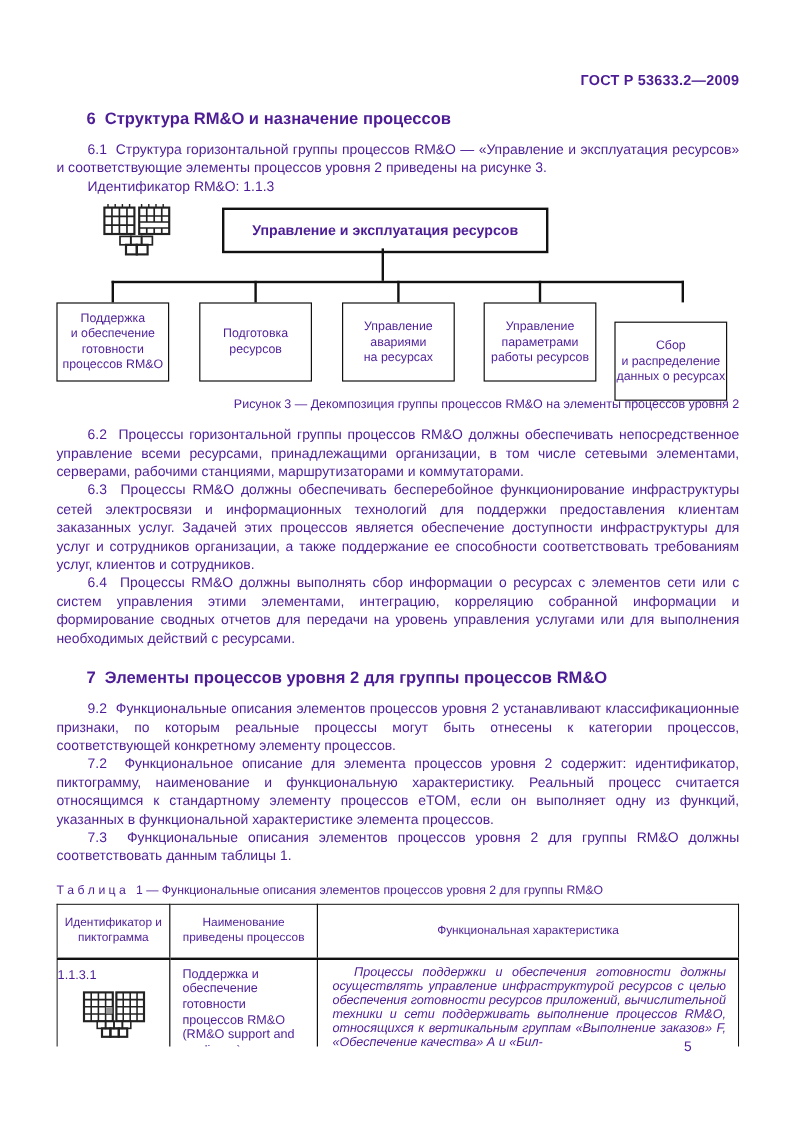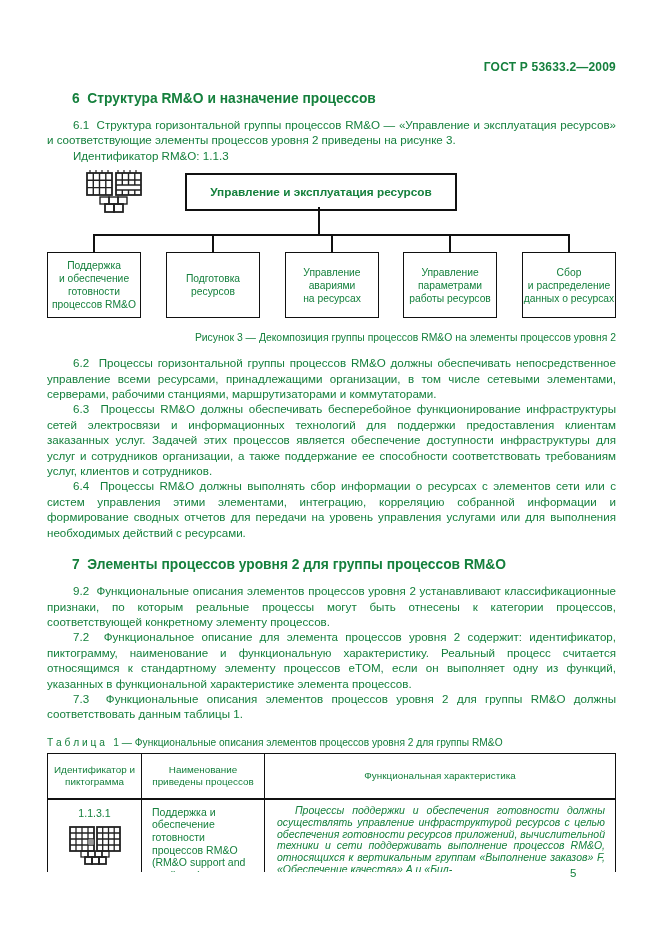--- a/index.html
+++ b/index.html
@@ -1,21 +1,21 @@
 <!DOCTYPE html>
 <html lang="ru"><head>
 <meta charset="utf-8">
 <style>
   html,body{margin:0;padding:0;background:#e8e8e8;}
   .page{
     position:relative;
     width:661px;height:936px;
     background:#ffffff;
     font-family:"Liberation Sans","DejaVu Sans",sans-serif;
-    color:#15803d;
+    color:#4c1d95;
     overflow:hidden;
     box-sizing:border-box;
   }
   .content{position:absolute;left:47px;top:0;width:569px;}
   .doc-header{
     padding-top:60px;
     text-align:right;
     font-weight:bold;
     font-size:12px;
     letter-spacing:.2px;
@@ -81,21 +81,21 @@
   table.t1 th:first-child{border-left:1.6px solid #111;}
   table.t1 th:last-child{border-right:1.6px solid #111;}
   table.t1 td{
     border-left:1px solid #111;border-right:1px solid #111;
     border-bottom:none;
     vertical-align:top;padding:0;
   }
   table.t1 td:first-child{border-left:1.6px solid #111;}
   table.t1 td:last-child{border-right:1.6px solid #111;}
   .cell-id{
-    text-align:center;font-size:10.6px;padding-top:7px;
+    font-size:10.6px;padding-top:7px;
   }
   .cell-picto{text-align:center;margin-top:6px;}
   .cell-name{
     font-size:10.5px;line-height:12.6px;padding:6px 6px 0 10px;
     text-align:left;white-space:pre-wrap;
   }
   .cell-char{
     font-size:10.5px;line-height:11.9px;padding:5px 10px 0 12px;
     text-align:justify;text-indent:18px;white-space:pre-wrap;font-style:italic;
   }
@@ -156,21 +156,21 @@
       <div class="child-box" style="left:0px;">Поддержка
 и обеспечение
 готовности
 процессов RM&amp;O</div>
       <div class="child-box" style="left:238px;">Управление
 авариями
 на ресурсах</div>
       <div class="child-box" style="left:356px;">Управление
 параметрами
 работы ресурсов</div>
-      <div class="child-box" style="left:475px;">Сбор
+      <div class="child-box" style="left:465px;margin-top:16px;">Сбор
 и распределение
 данных о ресурсах</div>
 
       <div class="fig-caption">Рисунок 3 — Декомпозиция группы процессов RM&amp;O на элементы процессов уровня 2</div>
     </div>
 
     <p class="body">6.2  Процессы горизонтальной группы процессов RM&amp;O должны обеспечивать непосредственное управление всеми ресурсами, принадлежащими организации, в том числе сетевыми элементами, серверами, рабочими станциями, маршрутизаторами и коммутаторами.</p>
     <p class="body">6.3  Процессы RM&amp;O должны обеспечивать бесперебойное функционирование инфраструктуры сетей электросвязи и информационных технологий для поддержки предоставления клиентам заказанных услуг. Задачей этих процессов является обеспечение доступности инфраструктуры для услуг и сотрудников организации, а также поддержание ее способности соответствовать требованиям услуг, клиентов и сотрудников.</p>
     <p class="body">6.4  Процессы RM&amp;O должны выполнять сбор информации о ресурсах с элементов сети или с систем управления этими элементами, интеграцию, корреляцию собранной информации и формирование сводных отчетов для передачи на уровень управления услугами или для выполнения необходимых действий с ресурсами.</p>
 

